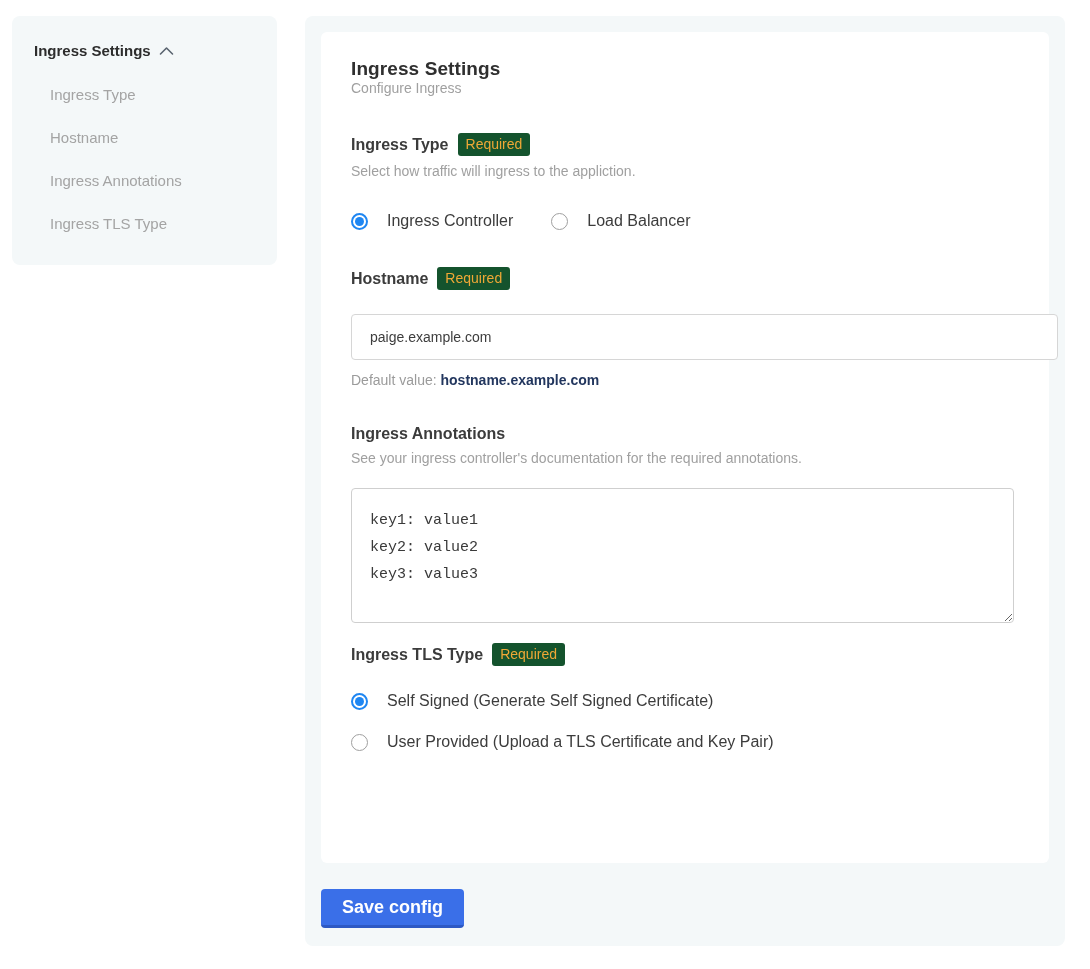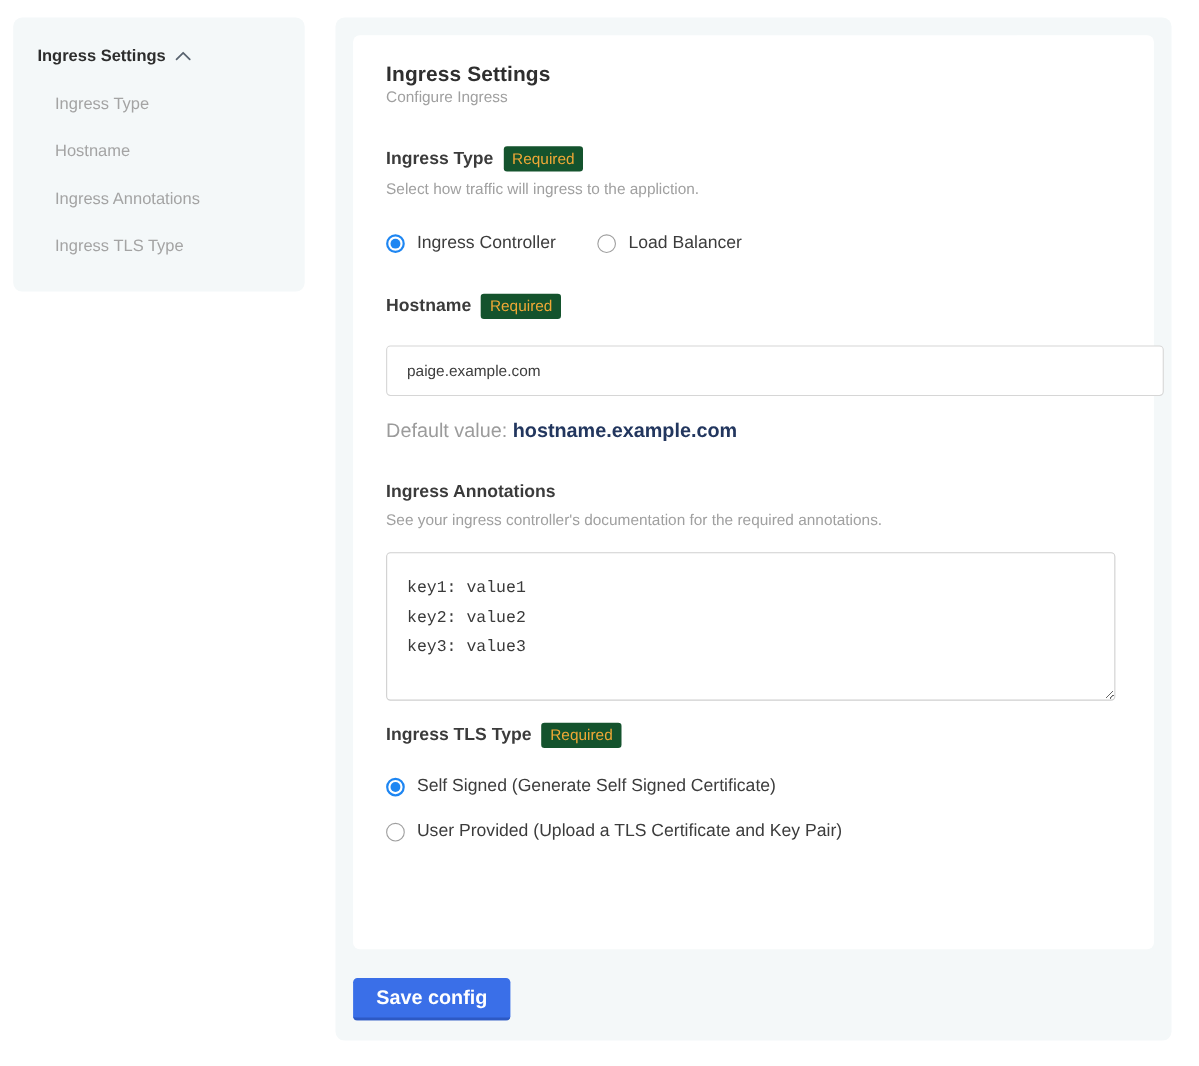--- a/index.html
+++ b/index.html
@@ -118,40 +118,40 @@
   }
   .radio-circle.checked::after {
     content: "";
     position: absolute;
     left: 50%; top: 50%;
     width: 9px; height: 9px;
     margin: -4.5px 0 0 -4.5px;
     border-radius: 50%;
     background: #1e86f2;
   }
-  .radio-label { font-size: 16px; color: #3c3c3c; }
+  .radio-label { font-size: 16px; color: #3c3c3c; margin-left: 8px; }
 
   
   .text-input {
     display: block;
     margin-top: 24px;
     width: 707px;
     height: 46px;
     border: 1px solid #d6d6d6;
     border-radius: 4px;
     padding: 0 18px;
     font-family: "Liberation Sans", "DejaVu Sans", sans-serif;
     font-size: 14px;
     color: #3d3d3d;
     outline: none;
     background: #ffffff;
   }
   .default-value-line {
-    margin-top: 21px;
-    font-size: 18px;
+    margin-top: 12px;
+    font-size: 14px;
     color: #9b9b9b;
   }
   .default-value-line strong { color: #22365e; }
 
   
   .annotations-textarea {
     display: block;
     margin-top: 22px;
     width: 663px;
     height: 135px;

